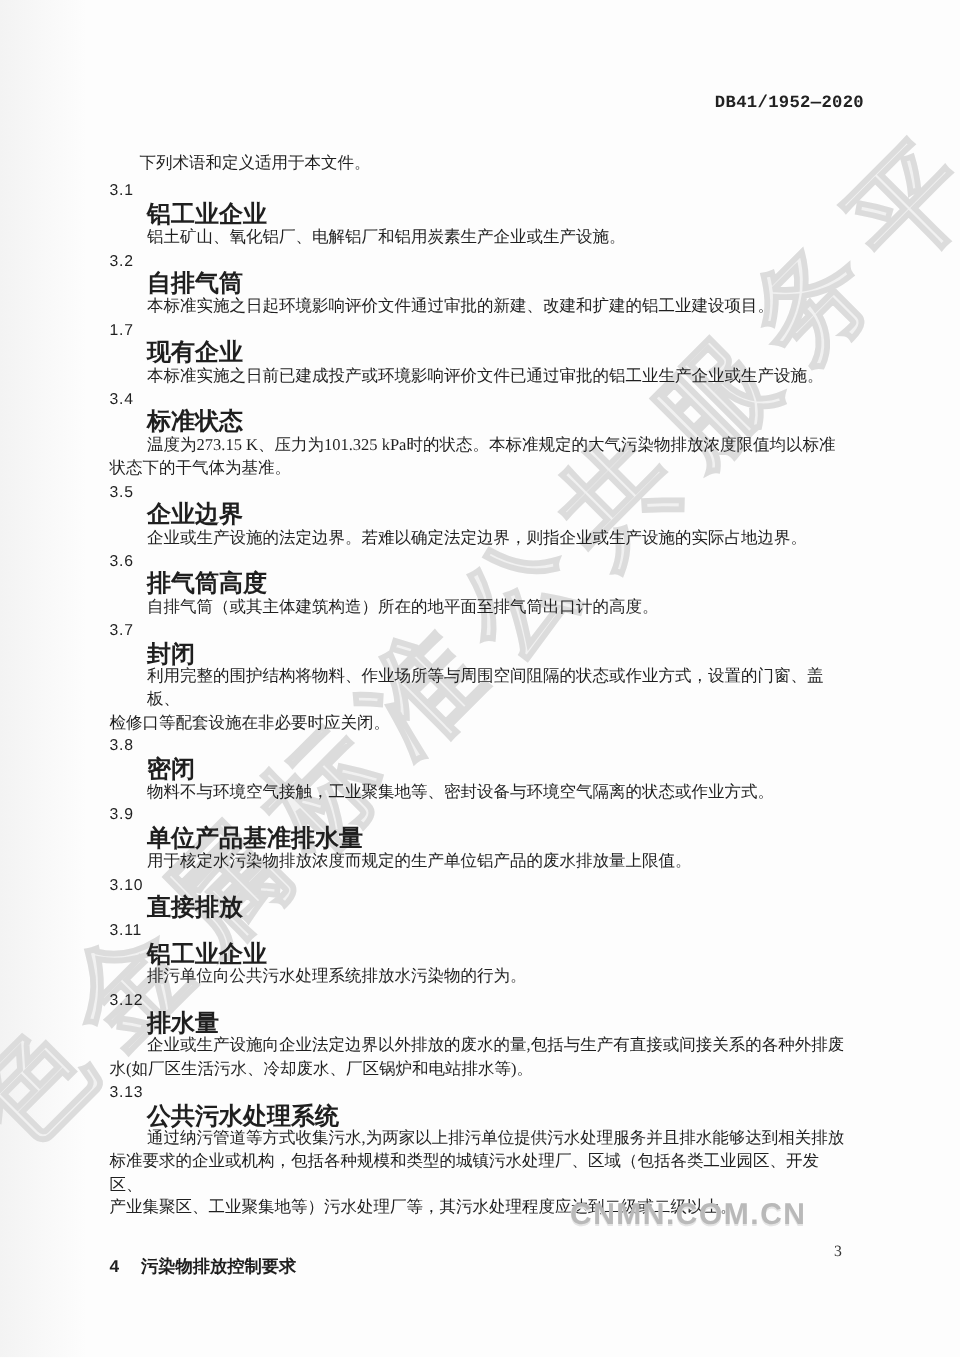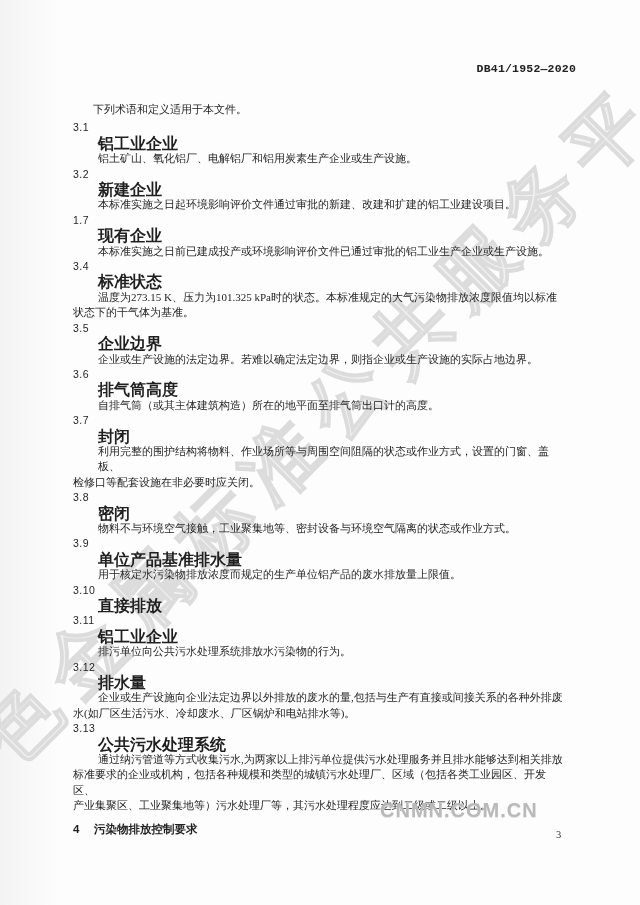--- a/index.html
+++ b/index.html
@@ -42,21 +42,21 @@
   .intro{margin-left:20px;margin-bottom:3px;}
   .term-num{font-family:"Liberation Sans","DejaVu Sans",sans-serif;font-size:10.5px;letter-spacing:0.5px;}
   .term-title{
     margin-left:25px;font-weight:bold;
     font-family:"Liberation Sans","DejaVu Sans",sans-serif;
     font-size:16px;
   }
   .def-line{}
   .def-line.indent{margin-left:25px;}
   .section-heading{
-    margin-top:8px;
+    margin-top:24px;
     font-weight:bold;
     font-family:"Liberation Sans","DejaVu Sans",sans-serif;
     font-size:11.5px;
   }
   .section-heading .sec-num{display:inline-block;min-width:21px;}
   .cnmn{
     position:absolute;top:799px;left:380px;
     font-family:"Liberation Sans","DejaVu Sans",sans-serif;
     font-weight:bold;font-size:20px;letter-spacing:1px;
     color:#b9b9b9;
@@ -82,21 +82,21 @@
     <div class="intro">下列术语和定义适用于本文件。</div>
 
     <div>
         <div class="term">
           <div class="term-num">3.1</div>
           <div class="term-title">铝工业企业</div>
           <div class="def-line indent">铝土矿山、氧化铝厂、电解铝厂和铝用炭素生产企业或生产设施。</div>
         </div>
         <div class="term">
           <div class="term-num">3.2</div>
-          <div class="term-title">新建企业</div>
+          <div class="term-title">自排气筒</div>
           <div class="def-line indent">本标准实施之日起环境影响评价文件通过审批的新建、改建和扩建的铝工业建设项目。</div>
         </div>
         <div class="term">
           <div class="term-num">1.7</div>
           <div class="term-title">现有企业</div>
           <div class="def-line indent">本标准实施之日前已建成投产或环境影响评价文件已通过审批的铝工业生产企业或生产设施。</div>
         </div>
         <div class="term">
           <div class="term-num">3.4</div>
           <div class="term-title">标准状态</div>

